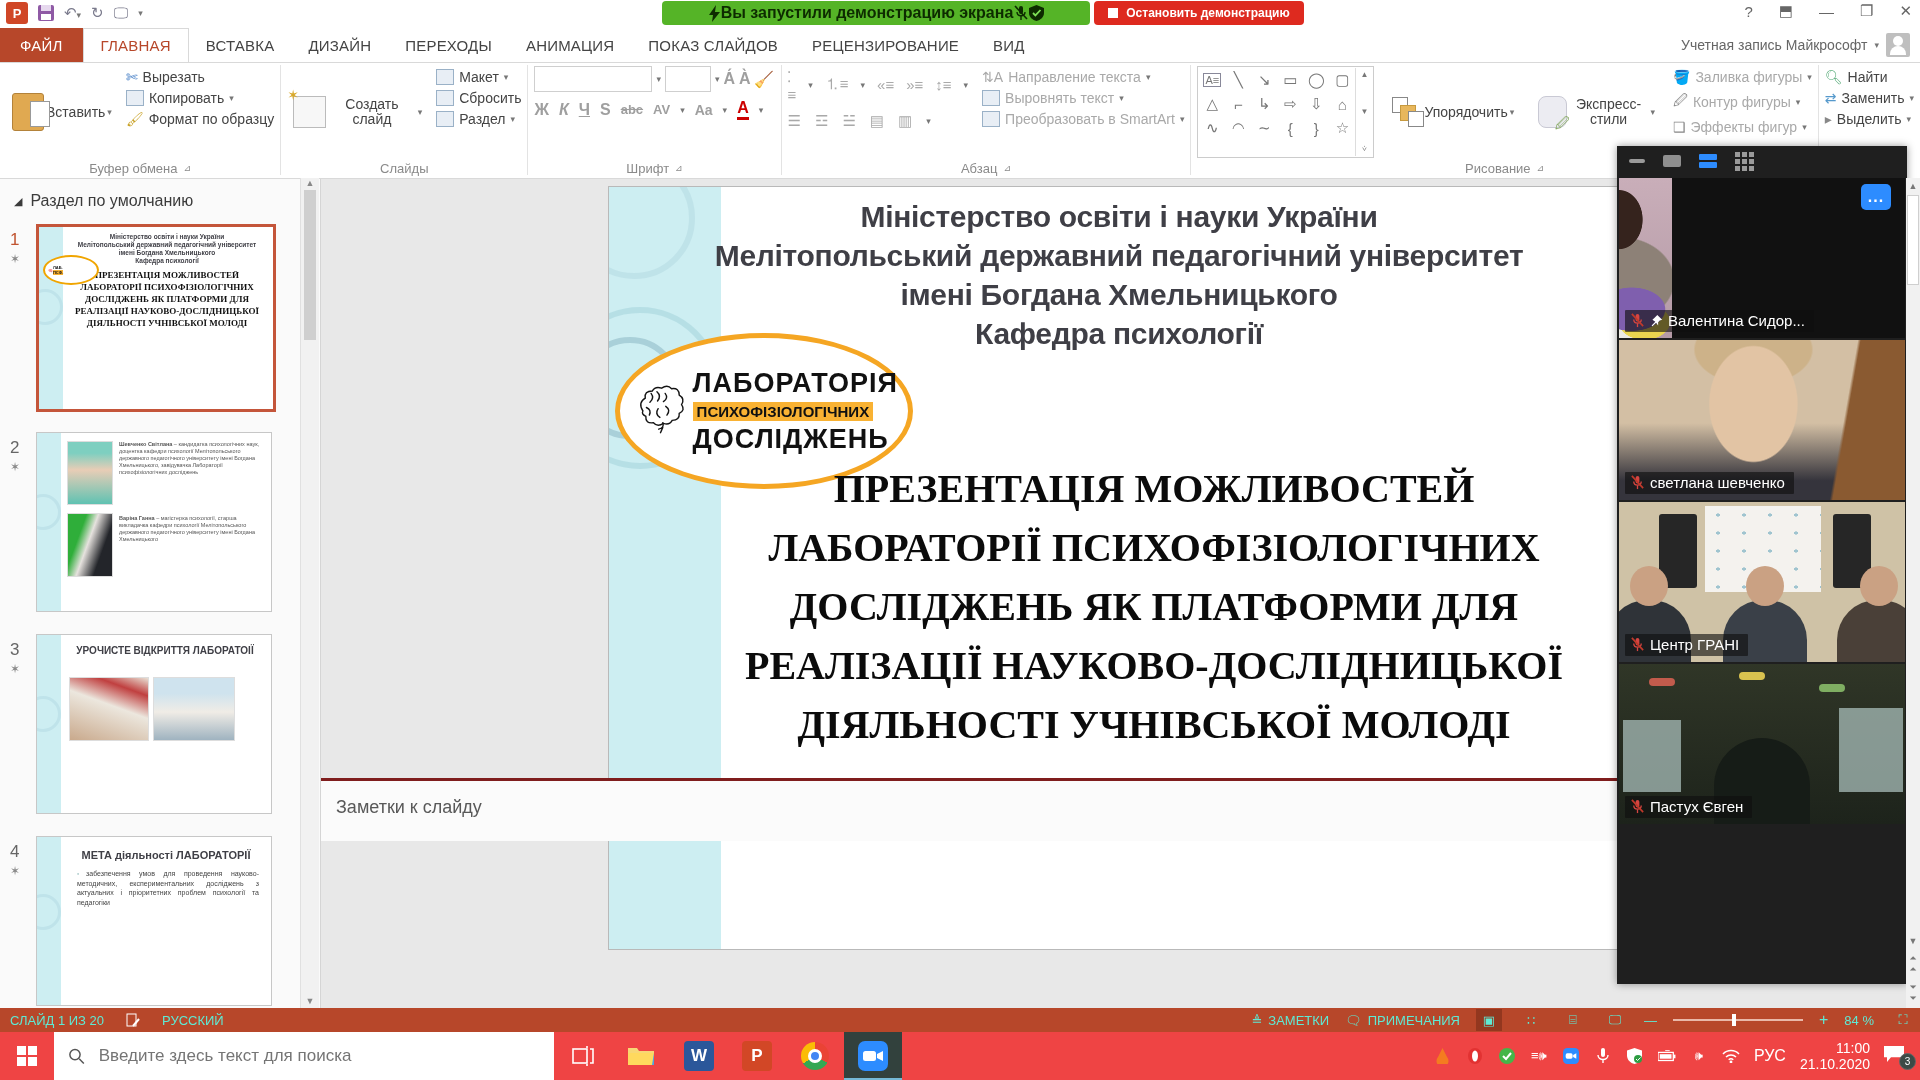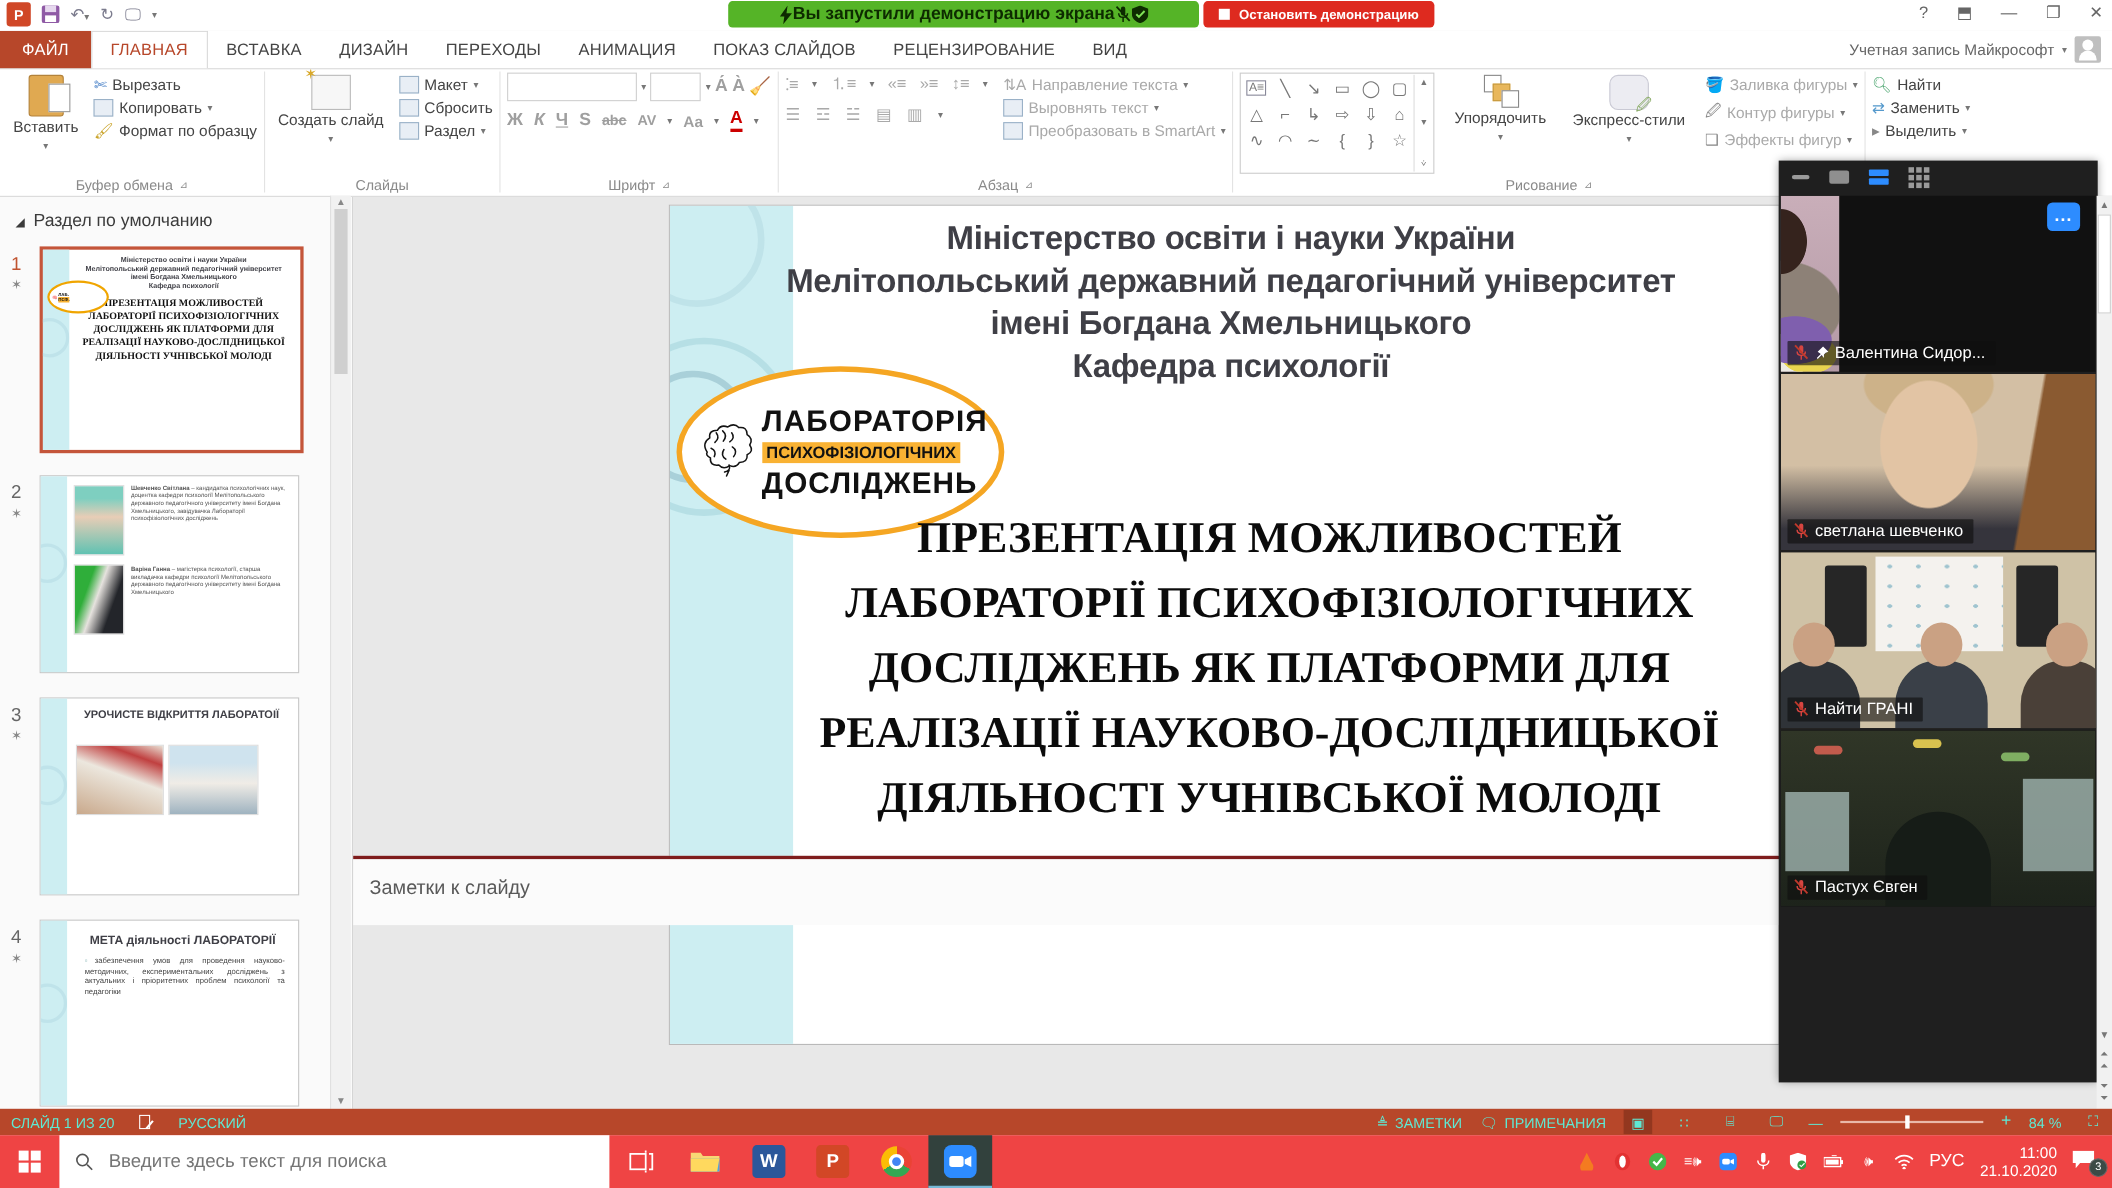--- a/index.html
+++ b/index.html
@@ -32,21 +32,21 @@
   .avatar{width:24px;height:24px;background:#bfbfbf;border-radius:2px;position:relative}
   .avatar:before{content:"";position:absolute;left:7px;top:3px;width:10px;height:10px;border-radius:50%;background:#fff}
   .avatar:after{content:"";position:absolute;left:4px;top:13px;width:16px;height:9px;border-radius:8px 8px 0 0;background:#fff}
   
   #ribbon{position:absolute;left:0;top:62px;width:1920px;height:116px;background:#fff;border-bottom:1px solid #d9d9d9;
           display:flex;z-index:5}
   .group{display:flex;flex-direction:column;padding:4px 6px 0 6px}
   .gbody{flex:1;display:flex;gap:8px}
   .glabel{height:20px;display:flex;align-items:center;justify-content:center;gap:6px;color:#8a8a8a;font-size:13px}
   .gsep{width:1px;background:#e3e3e3;margin:3px 0}
-  .bigbtn{display:flex;flex-direction:column;align-items:center;justify-content:flex-start;gap:2px;
+  .bigbtn{display:flex;align-items:center;justify-content:flex-start;gap:2px;
           font-size:14px;color:#444;padding:2px 6px;text-align:center;line-height:15px}
   .smallrows{display:flex;flex-direction:column;justify-content:flex-start;gap:5px;padding-top:3px}
   .rbtn{display:flex;align-items:center;gap:5px;font-size:14px;color:#444;white-space:nowrap}
   .dis{color:#a9a9a9}
   .dd{font-size:9px;color:#777}
   .clip{width:30px;height:36px;background:#e0a951;border:1px solid #b3823a;border-radius:3px;position:relative}
   .clip:after{content:"";position:absolute;right:-7px;top:7px;width:18px;height:24px;background:#fff;border:1px solid #999}
   .newslide{width:34px;height:30px;border:1px solid #bbb;background:#f7f7f7;position:relative}
   .newslide:before{content:"✶";position:absolute;left:-7px;top:-9px;color:#d8a829;font-size:14px}
   .ibox{width:16px;height:14px;border:1px solid #9ab1c7;background:#e8eef5;display:inline-block}
@@ -639,21 +639,21 @@
       <div class="pers" style="left:104px;background:#3a4048"></div>
       <div class="pers" style="right:-16px;background:#4a4038"></div>
     </div>
     <div class="chip">
       <svg width="15" height="15" viewBox="0 0 16 16">
           <rect x="6" y="1" width="4" height="8" rx="2" fill="#d64541"></rect>
           <path d="M4 7c0 5 8 5 8 0" stroke="#d64541" fill="none" stroke-width="1.4"></path>
           <line x1="8" y1="11" x2="8" y2="15" stroke="#d64541" stroke-width="1.4"></line>
           <line x1="2" y1="1" x2="14" y2="14" stroke="#c0392b" stroke-width="1.8"></line>
         </svg>
-      <span>Найти ГРАНІ</span>
+      <span>Центр ГРАНІ</span>
     </div>
   </div>
 
   <div class="tile" style="top:518px">
     <div class="vid art-d">
       <div class="win" style="left:4px;top:56px;width:58px;height:72px"></div>
       <div class="win" style="right:2px;top:44px;width:64px;height:84px"></div>
       <div class="toy" style="left:30px;top:14px;background:#c25b4c"></div>
       <div class="toy" style="left:120px;top:8px;background:#d9c24f"></div>
       <div class="toy" style="left:200px;top:20px;background:#7fae62"></div>

